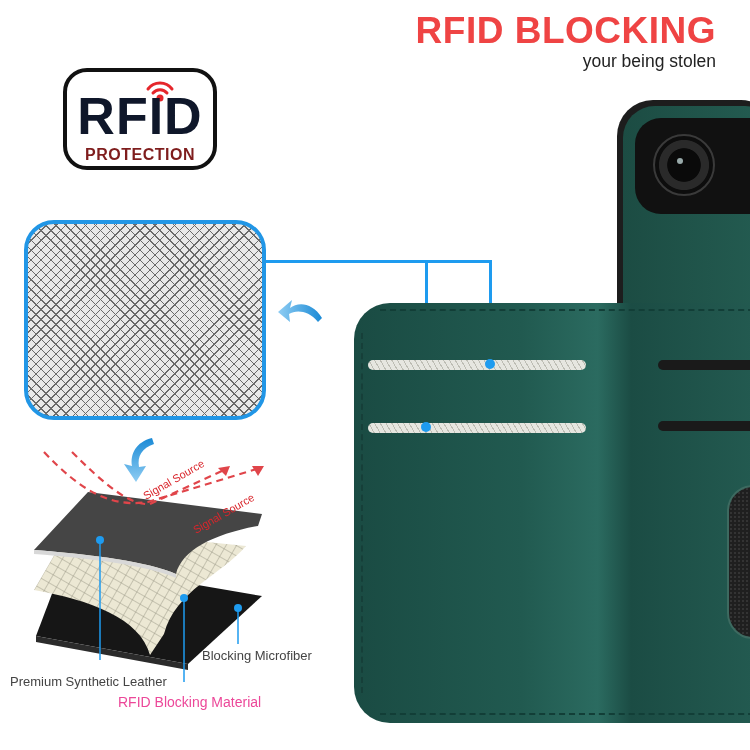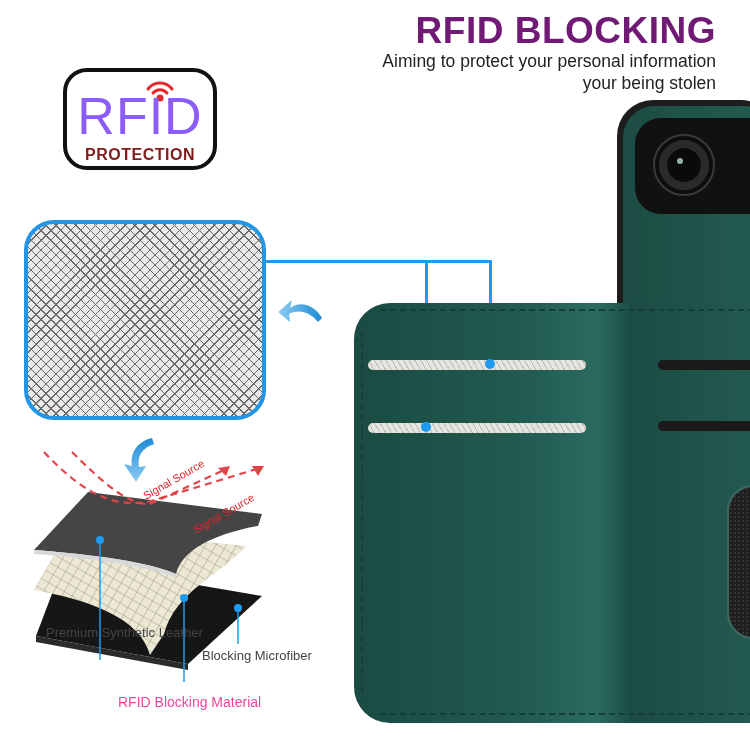--- a/index.html
+++ b/index.html
@@ -1,25 +1,25 @@
 <!DOCTYPE html>
 <html><head>
 <meta charset="utf-8">
 <style>
   html, body { margin:0; padding:0; }
   body { width:750px; height:750px; background:#ffffff; position:relative; overflow:hidden; font-family:"Liberation Sans", sans-serif; }
   .abs { position:absolute; }
 
   
-  .hdr-title { right:34px; top:10px; font-size:37px; font-weight:bold; color:#701a75; letter-spacing:0.5px; text-align:right; white-space:nowrap; }
+  .hdr-title { right:34px; top:10px; font-size:37px; font-weight:bold; color:#ef4444; letter-spacing:0.5px; text-align:right; white-space:nowrap; }
   .hdr-sub { right:34px; top:50px; width:400px; font-size:17.5px; color:#222; text-align:right; line-height:22px; }
 
   
   .badge { left:63px; top:68px; width:154px; height:102px; border:4px solid #111; border-radius:24px; box-sizing:border-box; background:#fff; }
-  .badge-rfid { position:absolute; left:0; right:0; top:18px; text-align:center; font-size:52px; font-weight:normal; color:#8b5cf6; letter-spacing:1px; line-height:52px; }
+  .badge-rfid { position:absolute; left:0; right:0; top:18px; text-align:center; font-size:52px; font-weight:bold; color:#0f172a; letter-spacing:1px; line-height:52px; }
   .badge-prot { position:absolute; left:0; right:0; top:74px; text-align:center; font-size:16px; font-weight:bold; color:#7f1d1d; letter-spacing:0.5px; }
   .badge-wifi { position:absolute; left:78px; top:6px; width:30px; height:24px; }
 
   
   .mesh { left:24px; top:220px; width:242px; height:200px; border:4px solid #2196e6; border-radius:30px; box-sizing:border-box;
     background-color:#e9e9e9;
     background-image:
       repeating-linear-gradient(45deg, #6a6a6a 0 1px, transparent 1px 7px),
       repeating-linear-gradient(-45deg, #6a6a6a 0 1px, transparent 1px 7px);
   }
@@ -50,21 +50,20 @@
 
   
   .layer-label { font-size:13px; color:#444; white-space:nowrap; }
   .layer-label-blue { font-size:14px; color:#ec4899; white-space:nowrap; }
 </style>
 </head>
 <body>
 
 <div class="abs hdr-title">RFID BLOCKING</div>
 <div class="abs hdr-sub">
-  <div>Aiming to protect your personal information</div>
   <div>your being stolen</div>
 </div>
 
 <div class="abs badge">
   <svg class="badge-wifi" viewBox="0 0 30 24">
     <path d="M3 11 A15 15 0 0 1 27 11" stroke="#e5262b" stroke-width="3" fill="none" stroke-linecap="round"></path>
     <path d="M8 15 A9 9 0 0 1 22 15" stroke="#e5262b" stroke-width="3" fill="none" stroke-linecap="round"></path>
     <circle cx="15" cy="20" r="3.5" fill="#e5262b"></circle>
   </svg>
   <div class="badge-rfid">RFID</div>
@@ -148,15 +147,15 @@
   <text x="196" y="84" transform="rotate(-30 196 84)" font-size="11" fill="#d9262c" font-family="Liberation Sans, sans-serif">Signal Source</text>
 
   <circle cx="100" cy="90" r="4" fill="#1e9bef"></circle>
   <line x1="100" y1="90" x2="100" y2="210" stroke="#1e9bef" stroke-width="1.5"></line>
   <circle cx="184" cy="148" r="4" fill="#1e9bef"></circle>
   <line x1="184" y1="148" x2="184" y2="232" stroke="#1e9bef" stroke-width="1.5"></line>
   <circle cx="238" cy="158" r="4" fill="#1e9bef"></circle>
   <line x1="238" y1="158" x2="238" y2="194" stroke="#1e9bef" stroke-width="1.5"></line>
 </svg>
 
-<div class="abs layer-label" style="left:10px; top:625px;margin-left:36px;">Premium Synthetic Leather</div>
+<div class="abs layer-label" style="left:10px; top:674px;">Premium Synthetic Leather</div>
 <div class="abs layer-label" style="left:202px; top:648px;">Blocking Microfiber</div>
 <div class="abs layer-label-blue" style="left:118px; top:694px;">RFID Blocking Material</div>
 
 </body></html>

